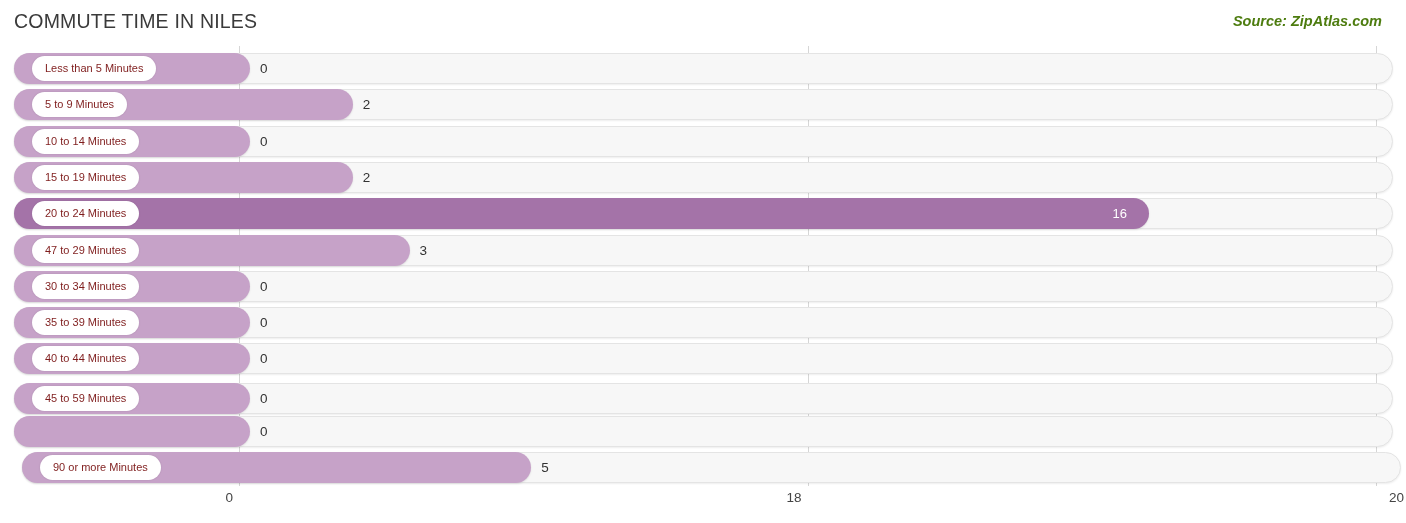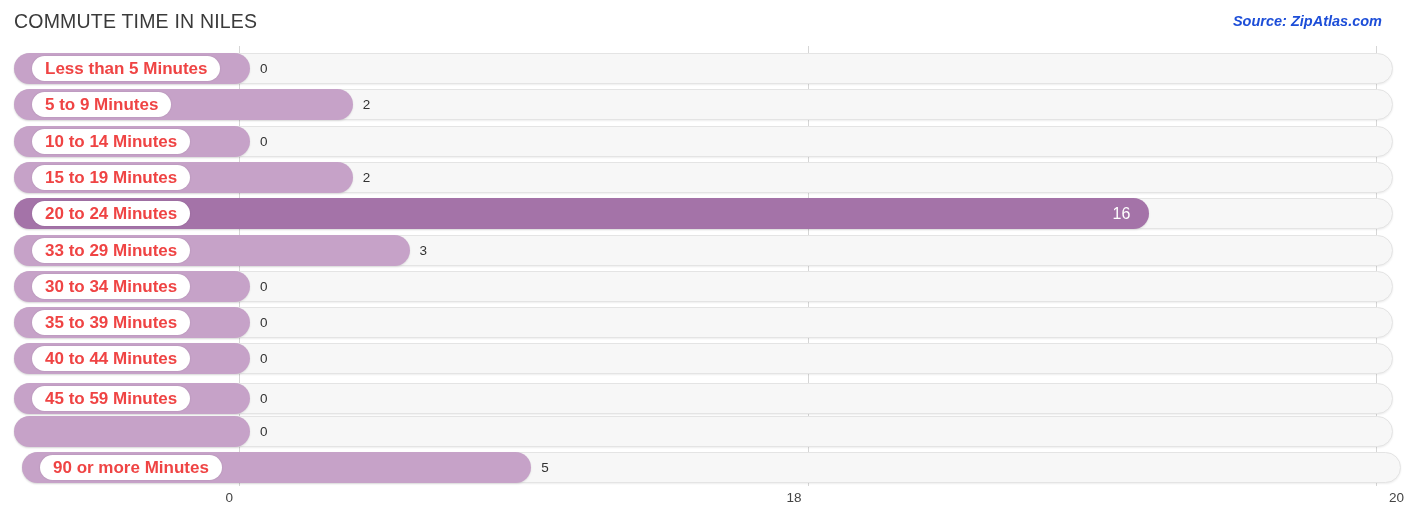--- a/index.html
+++ b/index.html
@@ -28,21 +28,21 @@
     letter-spacing: 0.2px;
     color: #3a3a3a;
     white-space: nowrap;
   }
   #source-label {
     position: absolute;
     right: 12px; top: 13px;
     font-size: 14.5px;
     font-style: italic;
     font-weight: 700;
-    color: #1d4ed8;
+    color: #4d7c0f;
     white-space: nowrap;
     text-align: center;
   }
 
   
   #plot {
     position: absolute;
     left: 0; top: 46px;
     width: 1406px; height: 440px;
   }
@@ -97,40 +97,39 @@
     height: 25px;
     background: #ffffff;
     border-radius: 13px;
     display: flex;
     align-items: center;
     padding: 0 13px;
     box-shadow: 0 0 2px rgba(0,0,0,0.12);
     white-space: nowrap;
   }
   .label-plate span {
-    font-size: 17px;
-    color: #ef4444;
+    font-size: 11px;
+    color: #7f1d1d;
     line-height: 1;
-    font-weight: bold;
   }
   
   .value-out {
     position: absolute;
     top: 0; height: 31px;
     display: flex; align-items: center;
     font-size: 13.5px;
     color: #333;
     white-space: nowrap;
   }
   
   .value-in {
     position: absolute;
     top: 0; height: 31px;
     display: flex; align-items: center;
-    font-size: 16px;
+    font-size: 13px;
     color: #ffffff;
     white-space: nowrap;
   }
 
   
   #axis {
     position: absolute;
     left: 0; top: 486px;
     width: 1406px; height: 37px;
   }
@@ -195,21 +194,21 @@
         <div class="bar highlight" style="width: 1134.6px;"></div>
         <div class="label-plate">
           <span>20 to 24 Minutes</span>
         </div>
         <div class="value-in" style="left: 1112.6px;">16</div>
       </div>
       <div class="bar-row" style="top: 188.5px;">
         <div class="track"></div>
         <div class="bar" style="width: 395.55px;"></div>
         <div class="label-plate">
-          <span>33 to 29 Minutes</span>
+          <span>47 to 29 Minutes</span>
         </div>
         <div class="value-out" style="left: 419.55px;">3</div>
       </div>
       <div class="bar-row" style="top: 224.8px;">
         <div class="track"></div>
         <div class="bar" style="width: 236px;"></div>
         <div class="label-plate">
           <span>30 to 34 Minutes</span>
         </div>
         <div class="value-out" style="left: 260px;">0</div>

